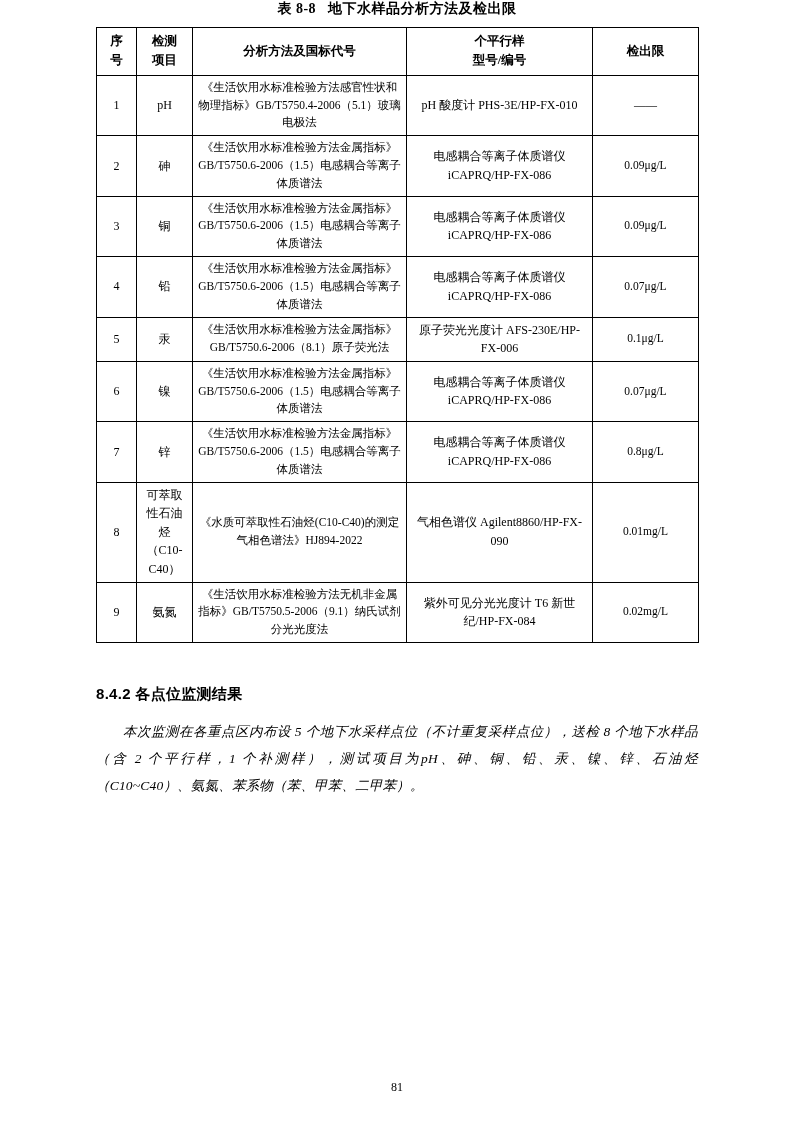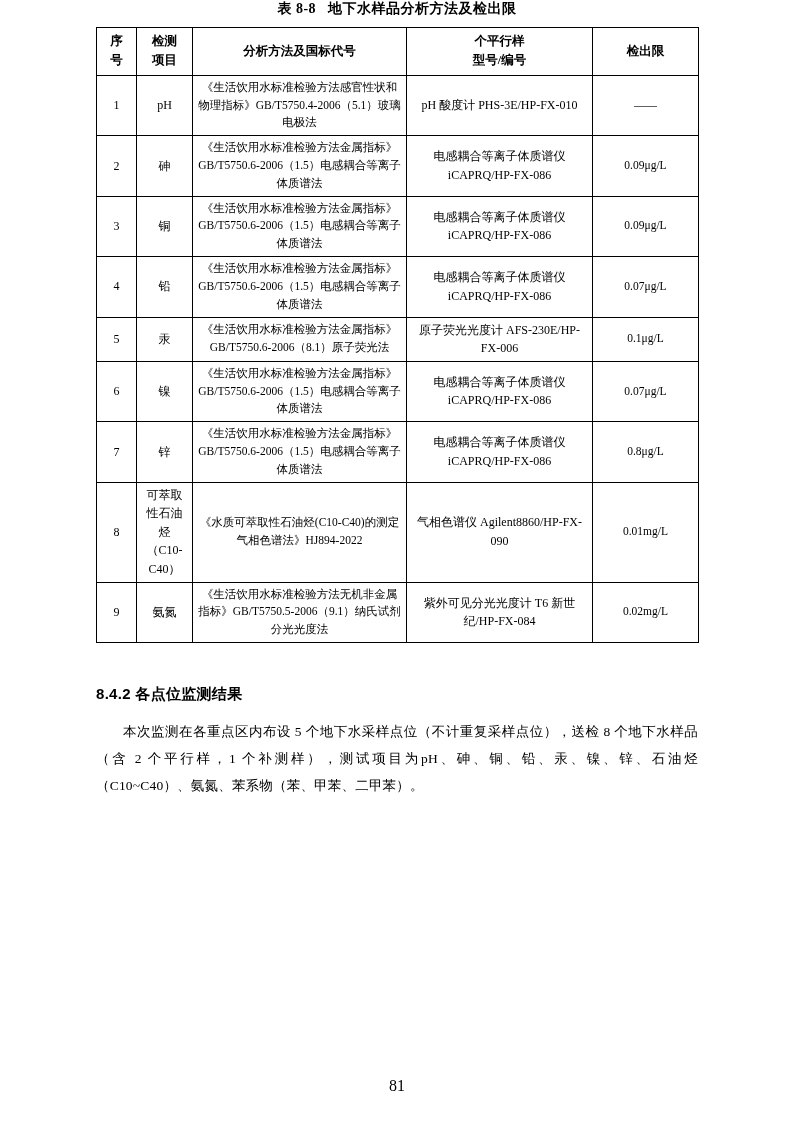--- a/index.html
+++ b/index.html
@@ -89,28 +89,29 @@
     letter-spacing: 0.3px;
     font-family: "Liberation Sans", sans-serif;
   }
   p.body {
     margin: 14px 0 0 0;
     font-size: 13.5px;
     line-height: 2.0;
     text-align: justify;
     text-indent: 2em;
     letter-spacing: 0.2px;
+    font-style: italic;
   }
   .page-number {
     position: absolute;
     left: 0;
     right: 0;
     bottom: 28px;
     text-align: center;
-    font-size: 16px;
+    font-size: 12px;
   }
 </style>
 </head>
 <body>
 
 <div class="page">
 
   <div class="table-caption">
     <span class="cap-num">表 8-8</span><span>地下水样品分析方法及检出限</span>
   </div>

